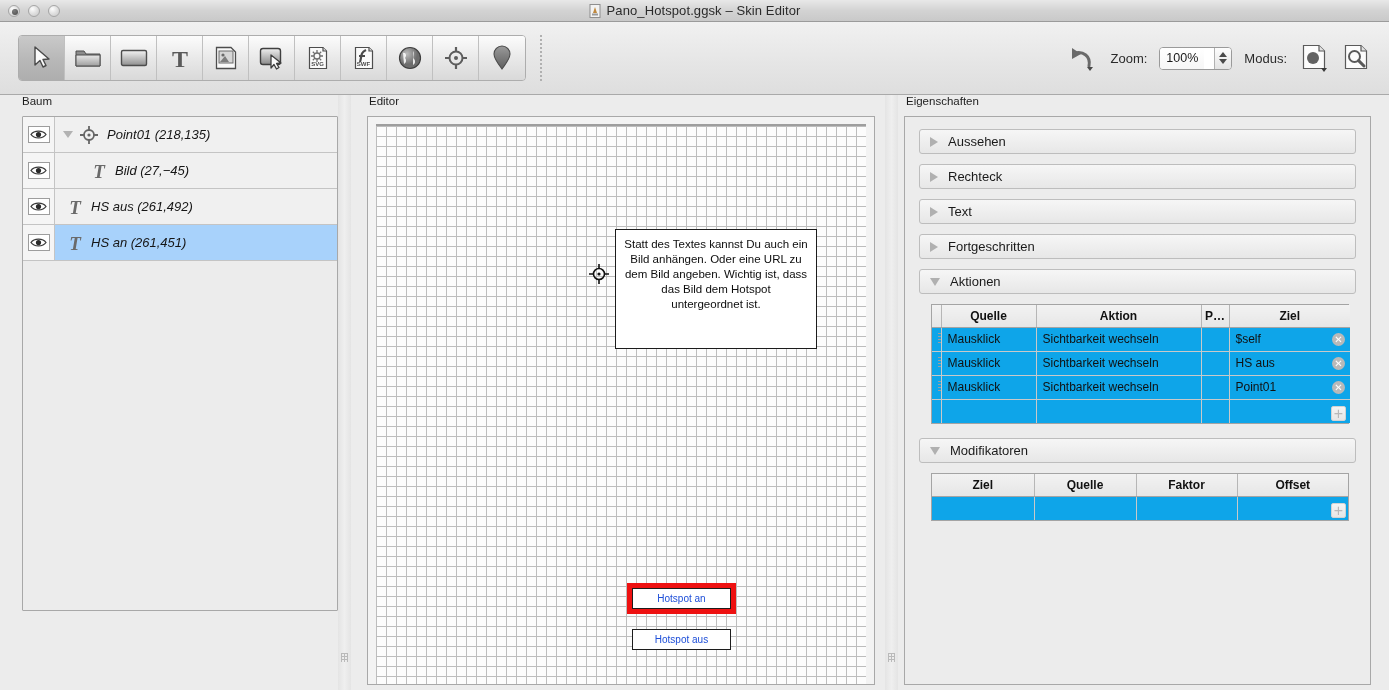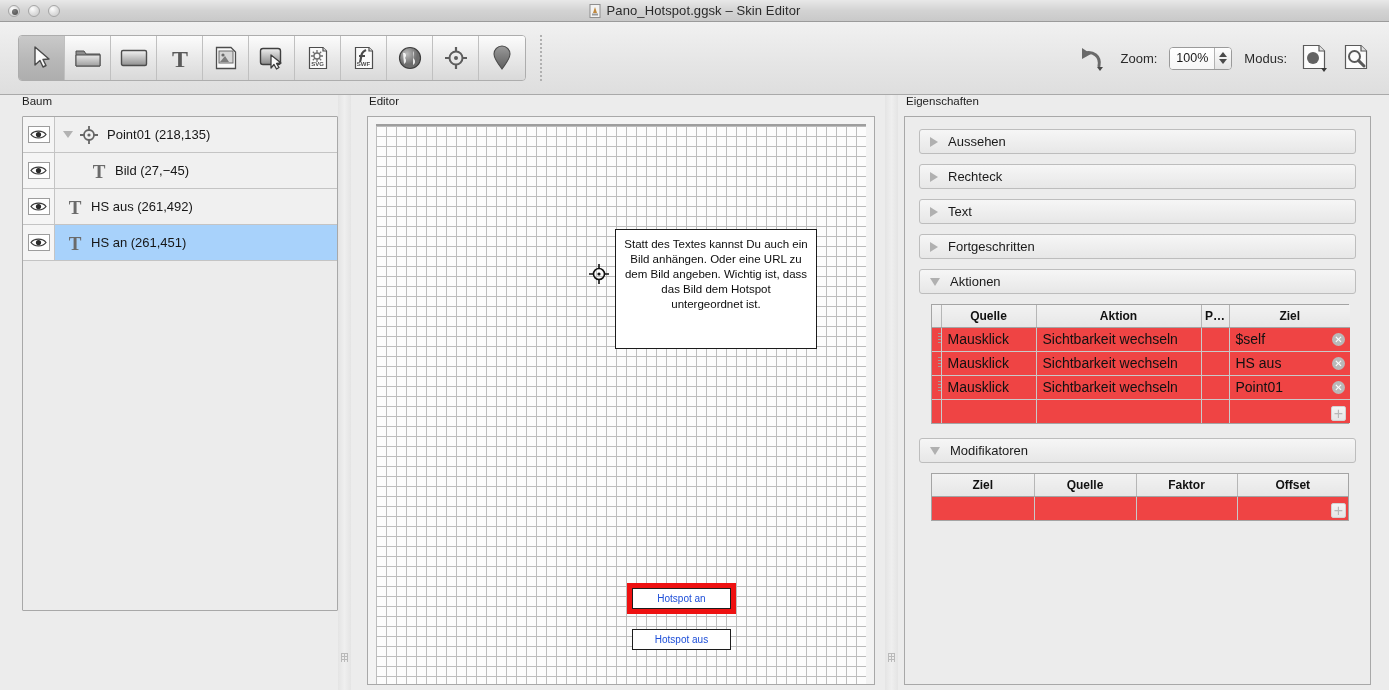--- a/index.html
+++ b/index.html
@@ -90,20 +90,21 @@
     display: flex; align-items: center; gap: 12px;
   }
   .tb-label { font-size: 13px; color: #2b2b2b; }
   #zoom-field {
     display: flex; align-items: stretch;
     height: 23px;
     border: 1px solid #9a9a9a;
     border-radius: 4px;
     background: #fff;
     overflow: hidden;
+    gap: 10px;
   }
   #zoom-value {
     width: 44px;
     display: flex; align-items: center; justify-content: center;
     font-size: 12.5px; color: #1a1a1a;
     background: linear-gradient(to bottom,#ffffff,#f6f6f6);
   }
   #zoom-stepper {
     width: 17px;
     border-left: 1px solid #b2b2b2;
@@ -137,20 +138,21 @@
     padding: 18px 0 0 22px;
   }
   #tree-pane .pane-label { left: 22px; top: 0px; }
   #tree-box {
     margin-top: 3px;
     width: 316px; height: 495px;
     border: 1px solid #a8a8a8;
     background: #ececec;
     border-radius: 1px;
     overflow: hidden;
+    font-style: italic;
   }
   .tree-row {
     height: 36px;
     display: flex; align-items: center;
     border-bottom: 1px solid #c4c4c4;
     background: #f0f0f0;
   }
   .tree-row.selected { background: #a8d2fb; }
   .eye-cell {
     width: 32px; height: 100%;
@@ -308,23 +310,23 @@
     border-right: 1px solid #b6b6b6;
     border-bottom: 1px solid #a4a4a4;
     font-size: 12px; font-weight: bold; color: #111;
     text-align: center;
   }
   table.ptable th:last-child { border-right: none; }
   table.ptable td {
     height: 24px;
     border-right: 1px solid #c9c9c9;
     border-bottom: 1px solid #c9c9c9;
-    font-size: 14px; color: #111;
+    font-size: 12px; color: #111;
     padding-left: 6px;
-    background: #ef4444;
+    background: #0ea5e9;
     white-space: nowrap; overflow: hidden;
   }
   table.ptable td:last-child { border-right: none; }
   table.ptable tr:last-child td { border-bottom: none; }
   td.grip-cell {
     width: 9px; padding: 0;
     background: linear-gradient(to bottom,#f0f0f0,#e2e2e2);
     border-right: 1px solid #c9c9c9;
   }
   .row-grip {

